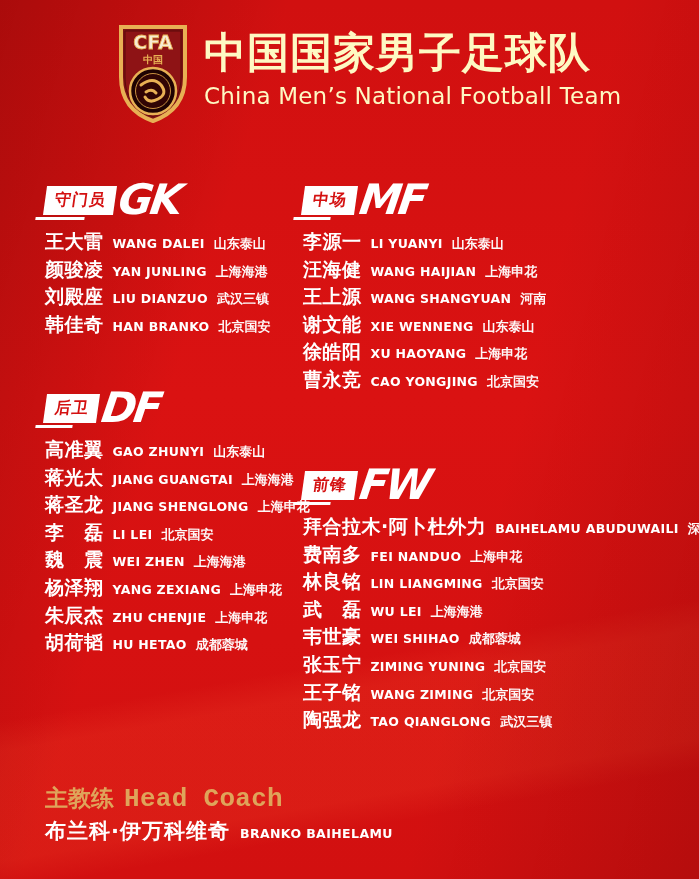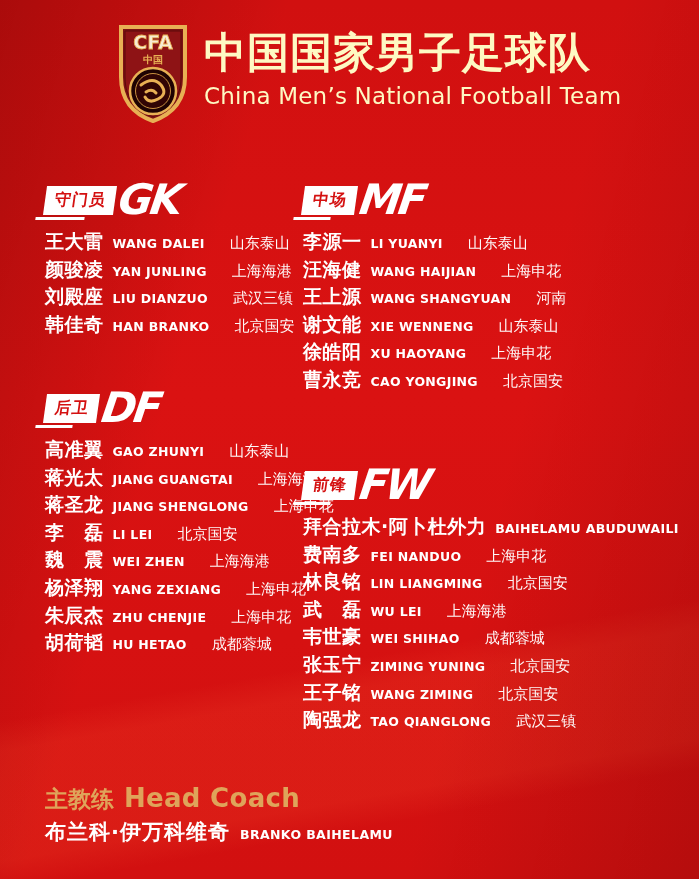--- a/index.html
+++ b/index.html
@@ -42,25 +42,25 @@
   }
   .badge-en{
     font-size:42px;font-weight:900;font-style:italic;color:#fff;
     transform:skewX(-8deg);letter-spacing:-3px;line-height:1;margin-left:4px;
     padding-right:8px;
   }
 
   .player-row{display:flex;align-items:baseline;gap:9px;height:27.6px;white-space:nowrap;}
   .p-cn{font-size:19px;font-weight:800;letter-spacing:.5px;}
   .p-en{font-size:12.5px;font-weight:700;letter-spacing:.3px;}
-  .p-club{font-size:15px;font-weight:400;opacity:.97;margin-left:16px;}
+  .p-club{font-size:13px;font-weight:700;opacity:.97;}
 
   
   .coach{position:absolute;left:45px;top:783px;color:#fff;}
-  .coach-title{display:flex;align-items:baseline;gap:10px;color:#dfa45a;}
+  .coach-title{display:flex;align-items:baseline;gap:10px;color:#dfa45a;font-family:Liberation Mono, monospace;}
   .coach-cn{font-size:23px;font-weight:800;}
   .coach-en{font-size:26px;font-weight:800;letter-spacing:.3px;}
   .coach-name{display:flex;align-items:baseline;gap:10px;margin-top:3px;}
   .coach-name-cn{font-size:21px;font-weight:800;letter-spacing:1px;}
   .coach-name-en{font-size:12.5px;font-weight:700;letter-spacing:.4px;}
 </style>
 </head>
 <body>
 
 <div class="poster">

